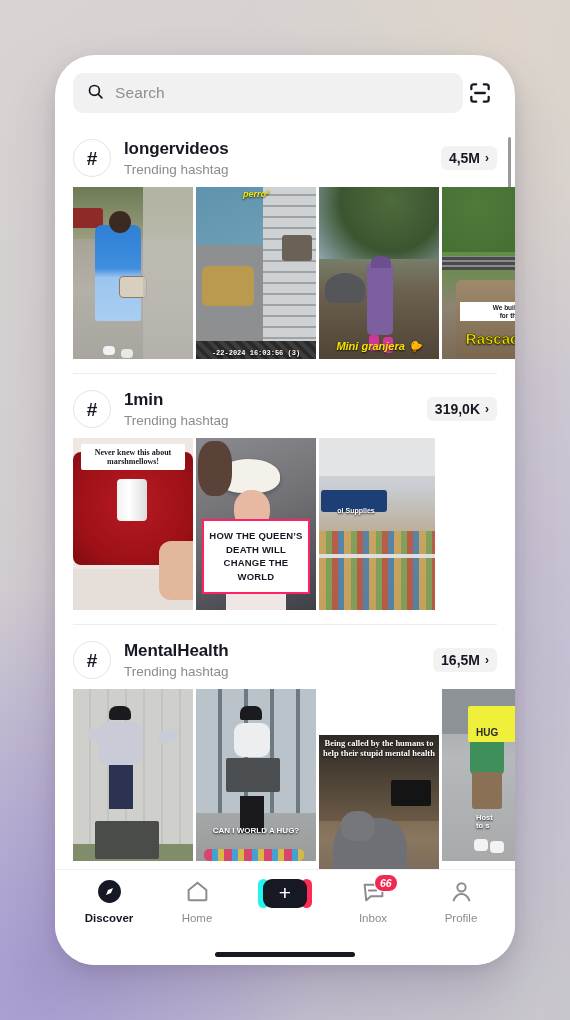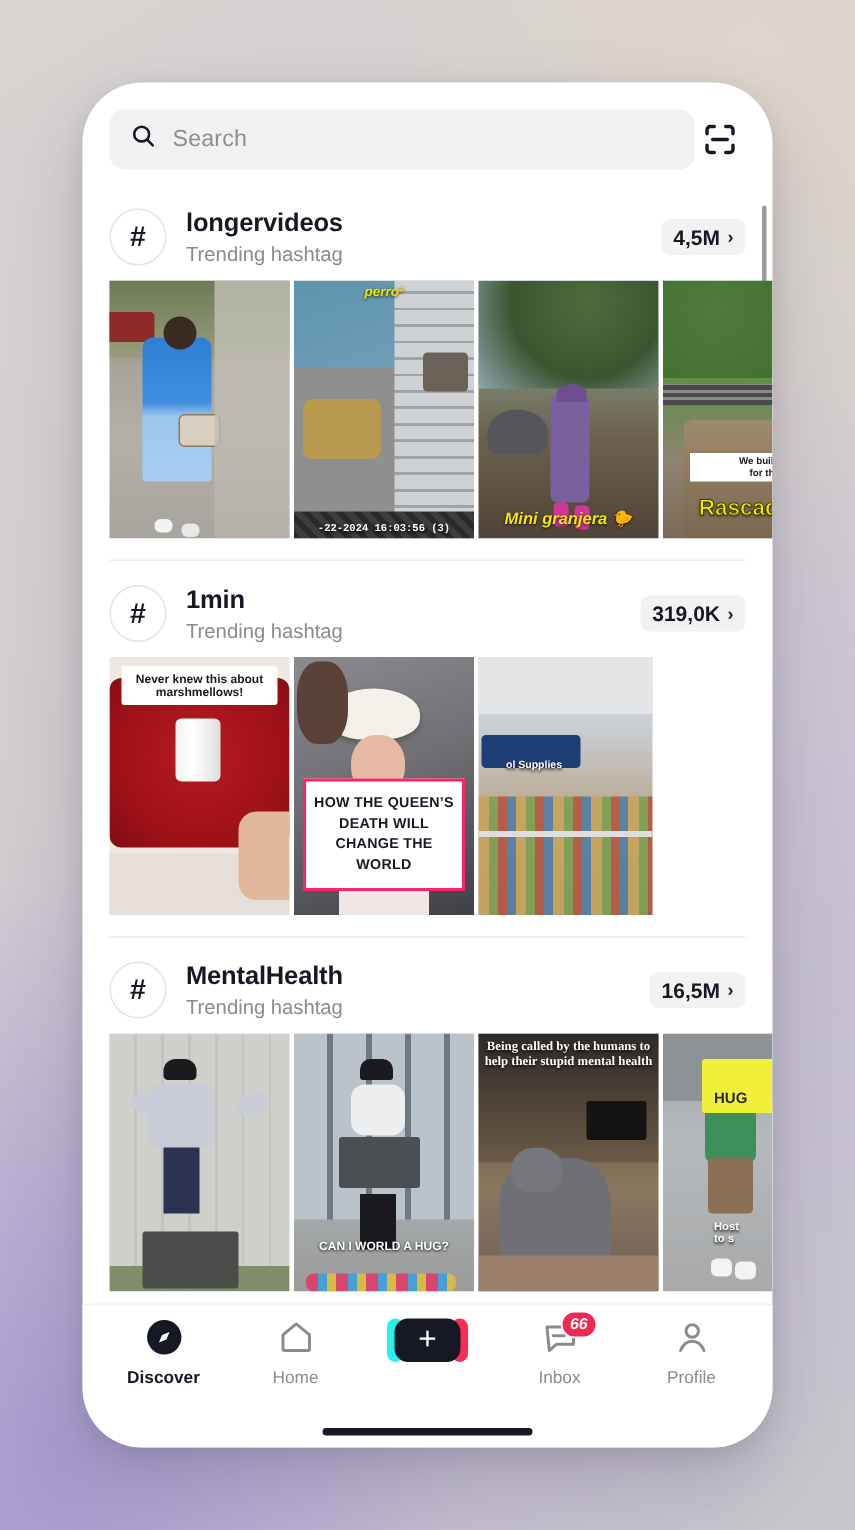--- a/index.html
+++ b/index.html
@@ -216,21 +216,21 @@
         </div>
         <div class="tag-count">
           <span>319,0K</span>
           <span class="chev">›</span>
         </div>
       </div>
 
       <div class="thumbs">
 
 
-        <div class="thumb" style="background:#efe7e2;">
+        <div class="thumb" style="background:#efe7e2;font-family:Liberation Serif, serif;">
           <div style="position:absolute;left:0;top:8%;width:100%;height:66%;background:radial-gradient(ellipse at 50% 45%,#b81a22 0%,#9c1017 70%,#7d0c12 100%);border-radius:8px;"></div>
           <div style="position:absolute;left:44px;top:24%;width:30px;height:42px;background:linear-gradient(90deg,#f2f2f0,#ffffff 40%,#ddd);border-radius:4px;"></div>
           <div style="position:absolute;left:0;bottom:0;width:100%;height:24%;background:#e6dfd9;"></div>
           <div style="position:absolute;right:0;bottom:6%;width:34px;height:34%;background:#e3b79c;border-radius:12px 0 0 12px;"></div>
           <div class="cap cap-white-box" style="top:6px;">Never knew this about marshmellows!</div>
         </div>
 
         <div class="thumb" style="background:linear-gradient(160deg,#8b8b8f 0%,#6f6f74 45%,#3f3f46 100%);padding-left:32px;">
           <div style="position:absolute;left:22px;top:12%;width:62px;height:34px;background:#f4f1ea;border-radius:50% 50% 40% 40%;box-shadow:0 2px 4px rgba(0,0,0,.25);"></div>
           <div style="position:absolute;left:38px;top:30%;width:36px;height:40px;background:#e8b9a2;border-radius:46%;"></div>
@@ -282,21 +282,21 @@
         <div class="thumb" style="background:linear-gradient(180deg,#8f9399 0%,#aeb2b6 45%,#9a9c9a 100%);">
           <div style="position:absolute;left:0;top:0;width:100%;height:72%;background:repeating-linear-gradient(90deg,#b9c3c9 0 22px,#6e7a82 22px 26px);"></div>
           <div style="position:absolute;left:44px;top:10%;width:22px;height:14px;background:#1b1b1f;border-radius:7px 7px 2px 2px;"></div>
           <div style="position:absolute;left:38px;top:20%;width:36px;height:34px;background:#eceef0;border-radius:9px;"></div>
           <div style="position:absolute;left:30px;top:40%;width:54px;height:34px;background:#4c4f52;border-radius:2px;"></div>
           <div style="position:absolute;left:44px;top:62%;width:24px;height:22%;background:#1a1a1e;"></div>
           <div style="position:absolute;left:8px;bottom:0;width:100px;height:12px;background:repeating-linear-gradient(90deg,#d6466e 0 8px,#46a0d6 8px 14px,#d6b946 14px 20px);border-radius:5px;"></div>
           <div class="cap cap-white-shadow" style="bottom:26px;font-size:8px;">CAN I WORLD A HUG?</div>
         </div>
 
-        <div class="thumb" style="background:linear-gradient(180deg,#3a3024 0%,#6d5a44 30%,#8a7760 60%,#6d6054 100%);">
+        <div class="thumb" style="background:linear-gradient(180deg,#3a3024 0%,#6d5a44 30%,#8a7760 60%,#6d6054 100%);margin-top:46px;">
           <div style="position:absolute;left:0;top:0;width:100%;height:50%;background:linear-gradient(180deg,#2e2a26,#6b5a46);"></div>
           <div style="position:absolute;right:8px;top:26%;width:40px;height:26px;background:#141414;border-radius:2px;"></div>
           <div style="position:absolute;left:14px;bottom:0;width:74px;height:52%;background:#6e7075;border-radius:34% 34% 12px 12px;"></div>
           <div style="position:absolute;left:22px;top:44%;width:34px;height:30px;background:#75777c;border-radius:46% 46% 40% 40%;"></div>
           <div style="position:absolute;left:0;bottom:0;width:100%;height:14%;background:#9a7f6a;"></div>
           <div class="cap cap-serif" style="top:4px;left:4px;right:4px;">Being called by the humans to help their stupid mental health</div>
         </div>
 
         <div class="thumb narrow" style="background:linear-gradient(180deg,#9ea2a6 0%,#b6b9bb 40%,#a7a9ab 100%);">
           <div style="position:absolute;left:0;top:0;width:100%;height:26%;background:#8d9296;"></div>

